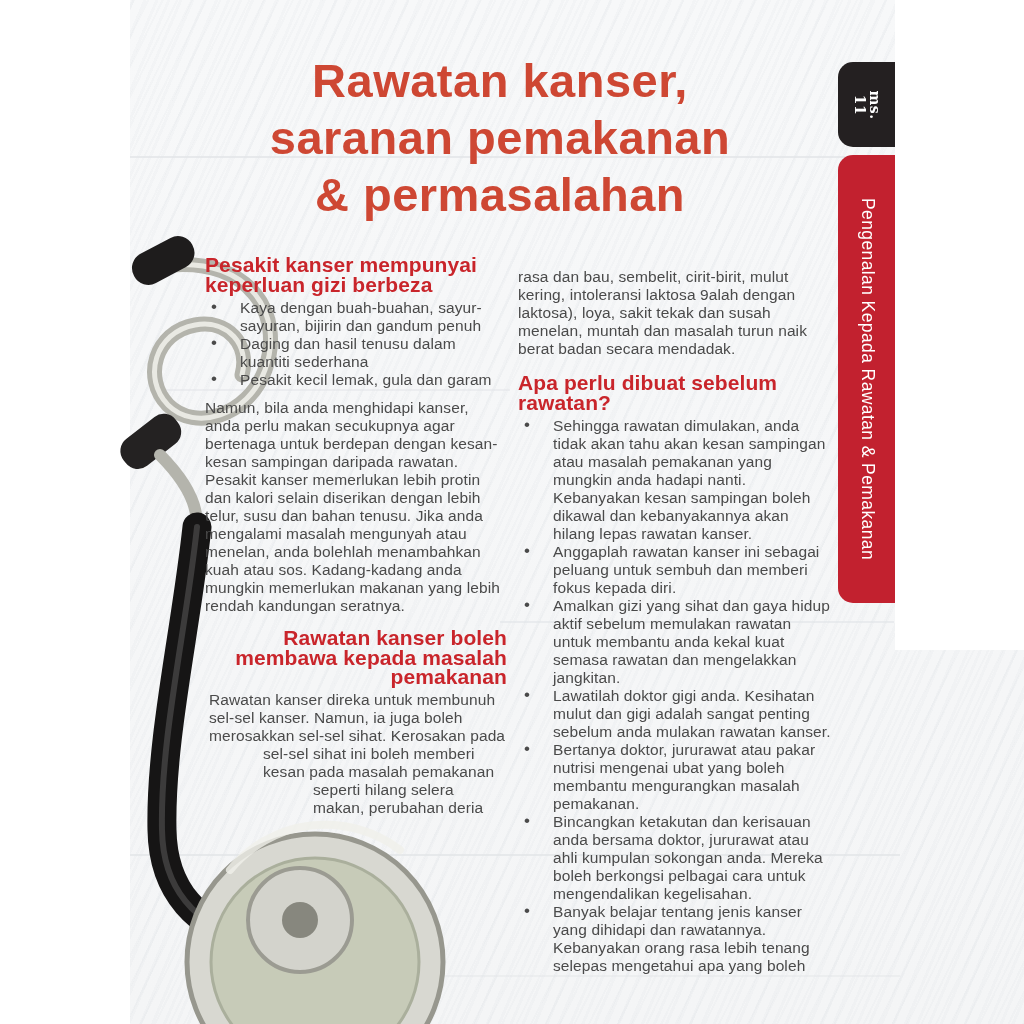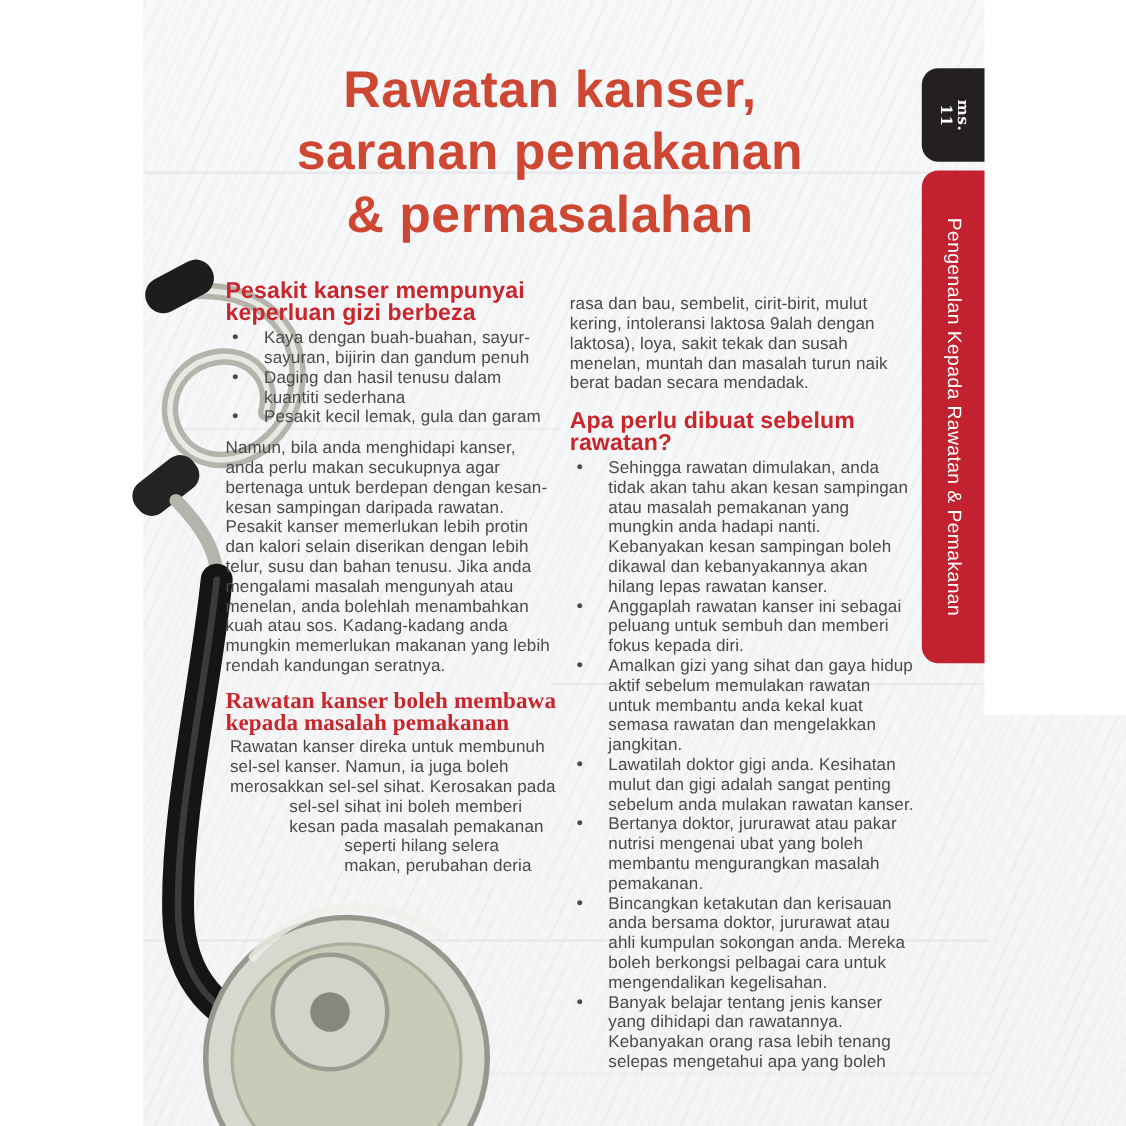--- a/index.html
+++ b/index.html
@@ -40,21 +40,21 @@
   .col { position:absolute; font-size:15.5px; line-height:18px; color:#4a4a4a; letter-spacing:0.1px; }
   .col-left  { left:205px; top:255px; width:302px; }
   .col-right { left:518px; top:268px; width:316px; }
 
   .red-head { font-size:21px; line-height:19.5px; font-weight:bold; color:#c9252b; margin:0 0 5px 0; }
   .col p { margin:0 0 13px 0; }
   .col ul { list-style:none; margin:5px 0 10px 0; padding:0; }
   .col li { position:relative; padding-left:35px; }
   .col li::before { content:"\2022"; position:absolute; left:6px; top:-1px; font-size:17px; }
 
-  .center { text-align:left;font-family:Liberation Serif, serif; }
+  .center { text-align:right; }
   .sec2 { margin-top:6px; }
   .sec2 .red-head { margin-bottom:4px; }
   .wrap-para { text-align:left; }
   .st { float:left; clear:left; }
   .s1 { width:4px;   height:54px; }
   .s2 { width:58px;  height:36px; }
   .s3 { width:108px; height:36px; }
   .s4 { width:146px; height:18px; }
 
   

